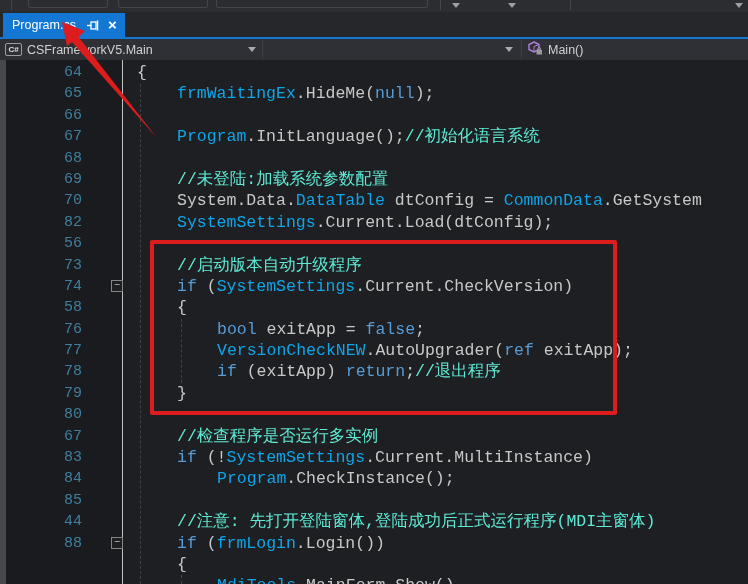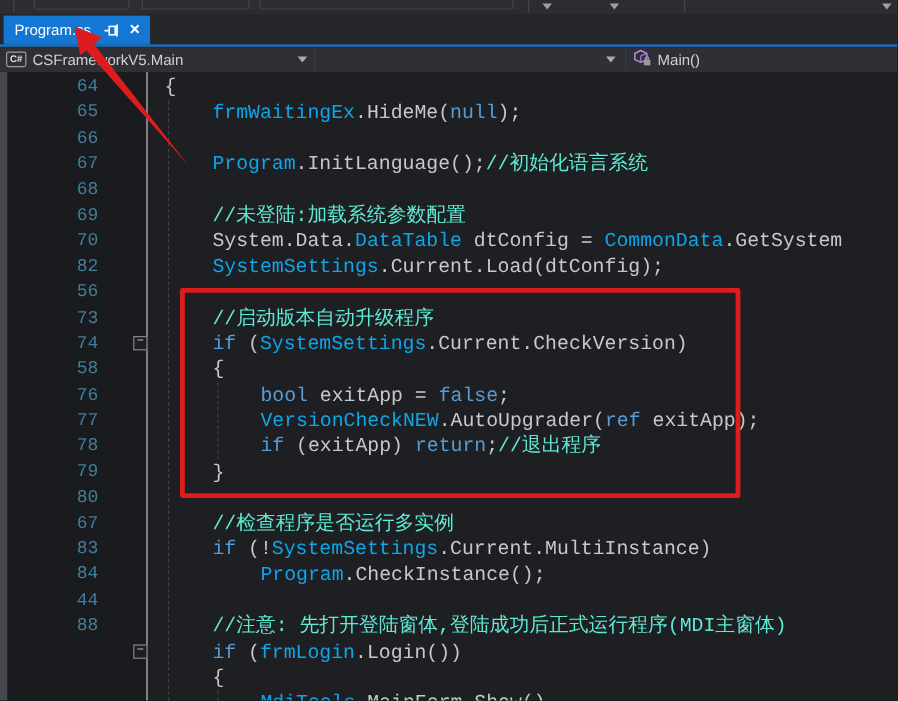--- a/index.html
+++ b/index.html
@@ -139,20 +139,21 @@
         <div class="ln">74</div>
         <div class="ln">58</div>
         <div class="ln">76</div>
         <div class="ln">77</div>
         <div class="ln">78</div>
         <div class="ln">79</div>
         <div class="ln">80</div>
         <div class="ln">67</div>
         <div class="ln">83</div>
         <div class="ln">84</div>
+        <div class="ln">85</div>
         <div class="ln">44</div>
         <div class="ln">88</div>
       </div>
     <div class="margin-line"></div>
 
     <div class="indent-guide" style="left:140px; top:24px;  height:500px;"></div>
     <div class="indent-guide" style="left:181px; top:259px; height:64px;"></div>
     <div class="indent-guide" style="left:181px; top:515px; height:9px;"></div>
 
     <div class="code-lines"><div class="code-line" style="padding-left: 7px;"><span class="seg-p">{</span></div><div class="code-line" style="padding-left: 47px;"><span class="seg-t">frmWaitingEx</span><span class="seg-p">.HideMe(</span><span class="seg-k">null</span><span class="seg-p">);</span></div><div class="code-line" style="padding-left: 47px;"></div><div class="code-line" style="padding-left: 47px;"><span class="seg-t">Program</span><span class="seg-p">.InitLanguage();</span><span class="seg-c">//初始化语言系统</span></div><div class="code-line" style="padding-left: 47px;"></div><div class="code-line" style="padding-left: 47px;"><span class="seg-c">//未登陆:加载系统参数配置</span></div><div class="code-line" style="padding-left: 47px;"><span class="seg-p">System.Data.</span><span class="seg-t">DataTable</span><span class="seg-p"> dtConfig = </span><span class="seg-t">CommonData</span><span class="seg-p">.GetSystem</span></div><div class="code-line" style="padding-left: 47px;"><span class="seg-t">SystemSettings</span><span class="seg-p">.Current.Load(dtConfig);</span></div><div class="code-line" style="padding-left: 47px;"></div><div class="code-line" style="padding-left: 47px;"><span class="seg-c">//启动版本自动升级程序</span></div><div class="code-line" style="padding-left: 47px;"><span class="seg-k">if</span><span class="seg-p"> (</span><span class="seg-t">SystemSettings</span><span class="seg-p">.Current.CheckVersion)</span></div><div class="code-line" style="padding-left: 47px;"><span class="seg-p">{</span></div><div class="code-line" style="padding-left: 87px;"><span class="seg-k">bool</span><span class="seg-p"> exitApp = </span><span class="seg-k">false</span><span class="seg-p">;</span></div><div class="code-line" style="padding-left: 87px;"><span class="seg-t">VersionCheckNEW</span><span class="seg-p">.AutoUpgrader(</span><span class="seg-k">ref</span><span class="seg-p"> exitApp);</span></div><div class="code-line" style="padding-left: 87px;"><span class="seg-k">if</span><span class="seg-p"> (exitApp) </span><span class="seg-k">return</span><span class="seg-p">;</span><span class="seg-c">//退出程序</span></div><div class="code-line" style="padding-left: 47px;"><span class="seg-p">}</span></div><div class="code-line" style="padding-left: 47px;"></div><div class="code-line" style="padding-left: 47px;"><span class="seg-c">//检查程序是否运行多实例</span></div><div class="code-line" style="padding-left: 47px;"><span class="seg-k">if</span><span class="seg-p"> (!</span><span class="seg-t">SystemSettings</span><span class="seg-p">.Current.MultiInstance)</span></div><div class="code-line" style="padding-left: 87px;"><span class="seg-t">Program</span><span class="seg-p">.CheckInstance();</span></div><div class="code-line" style="padding-left: 47px;"></div><div class="code-line" style="padding-left: 47px;"><span class="seg-c">//注意: 先打开登陆窗体,登陆成功后正式运行程序(MDI主窗体)</span></div><div class="code-line" style="padding-left: 47px;"><span class="seg-k">if</span><span class="seg-p"> (</span><span class="seg-t">frmLogin</span><span class="seg-p">.Login())</span></div><div class="code-line" style="padding-left: 47px;"><span class="seg-p">{</span></div><div class="code-line" style="padding-left: 87px;"><span class="seg-t">MdiTools</span><span class="seg-p">.MainForm.Show()</span></div></div>

